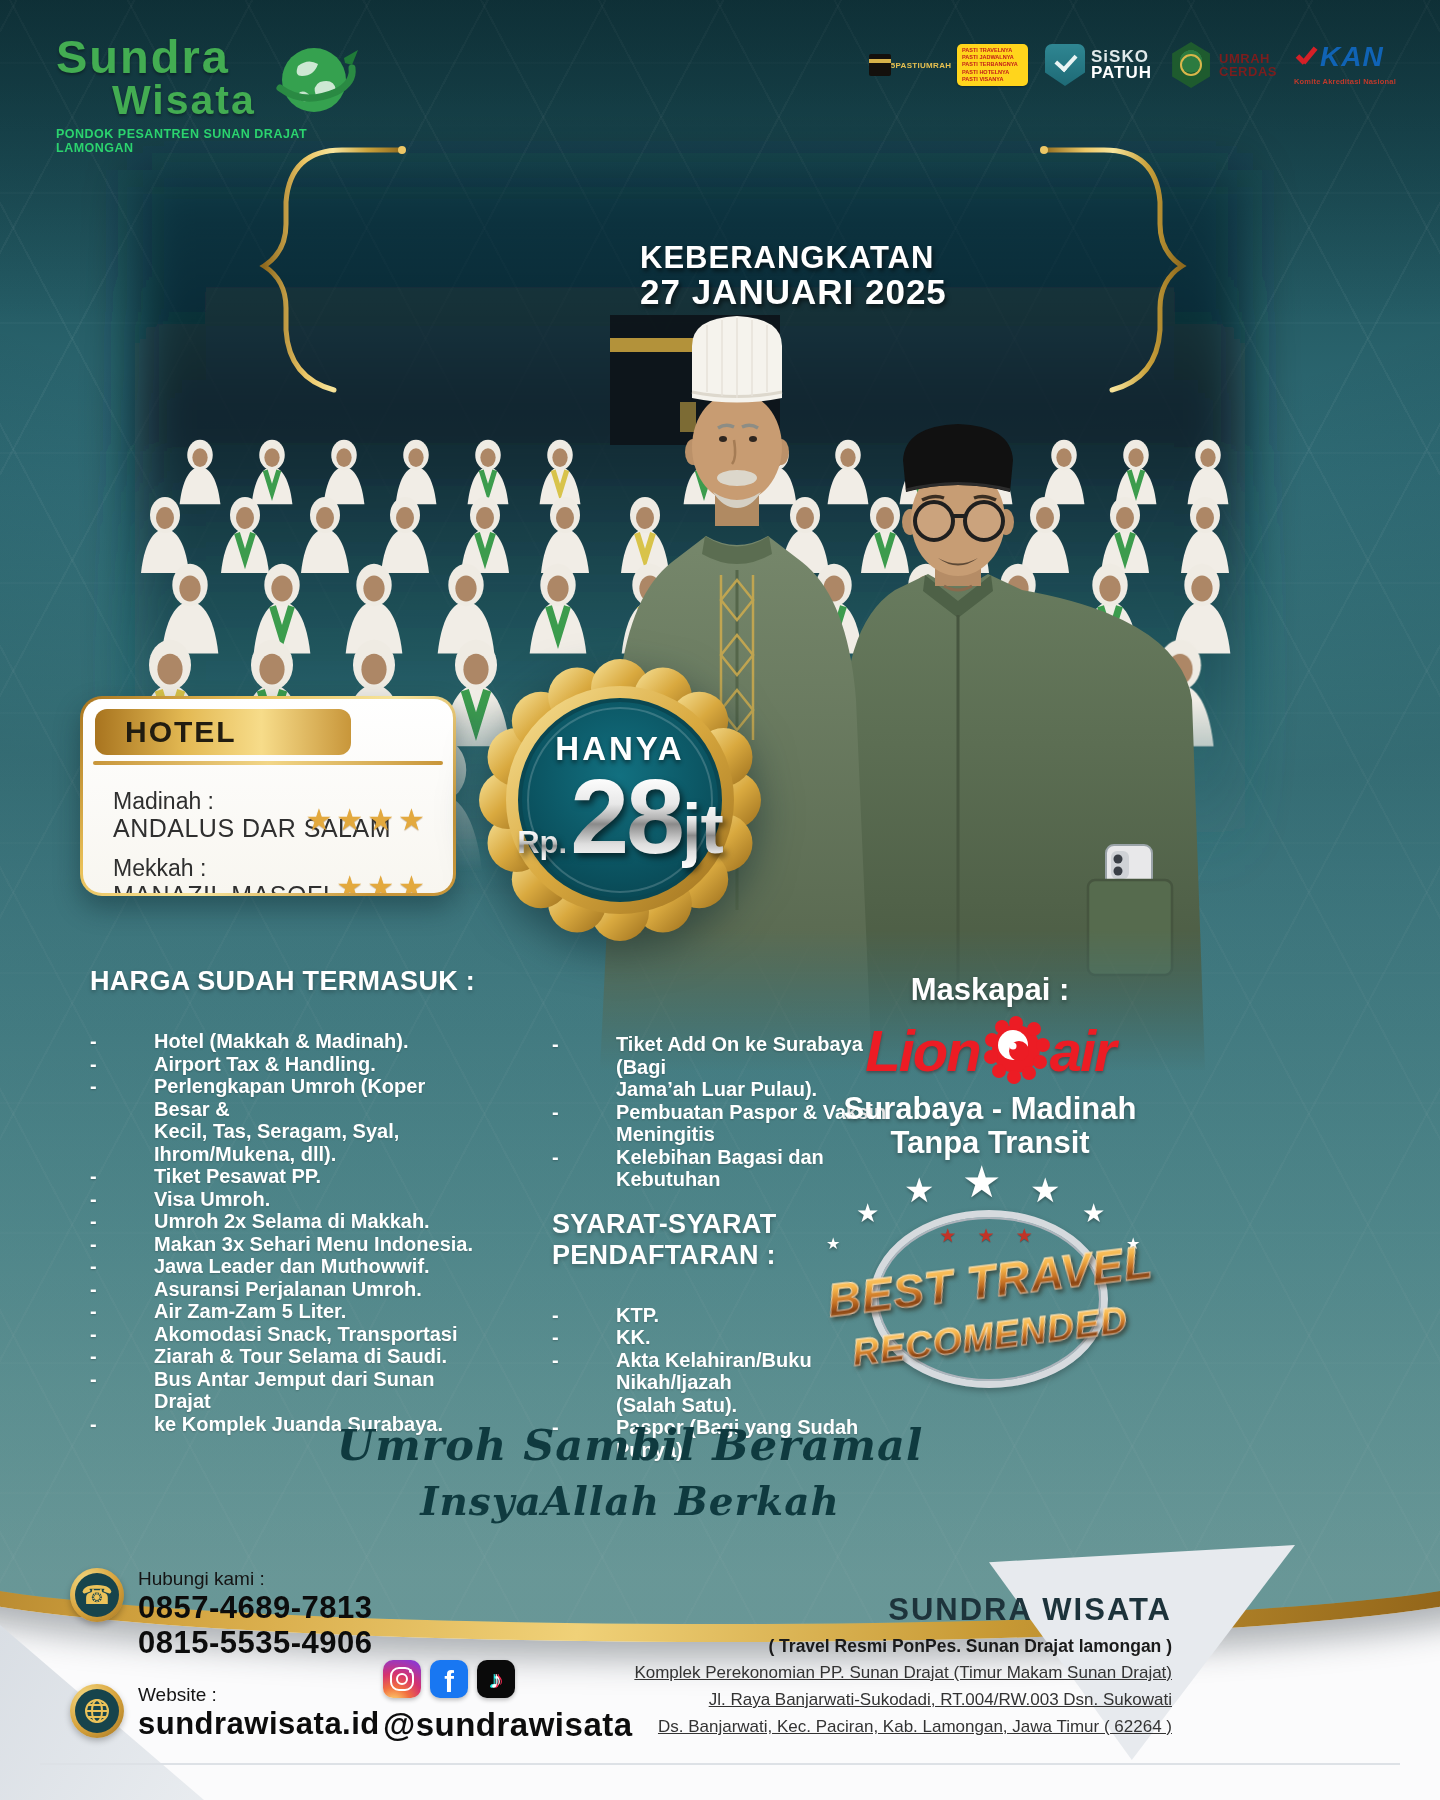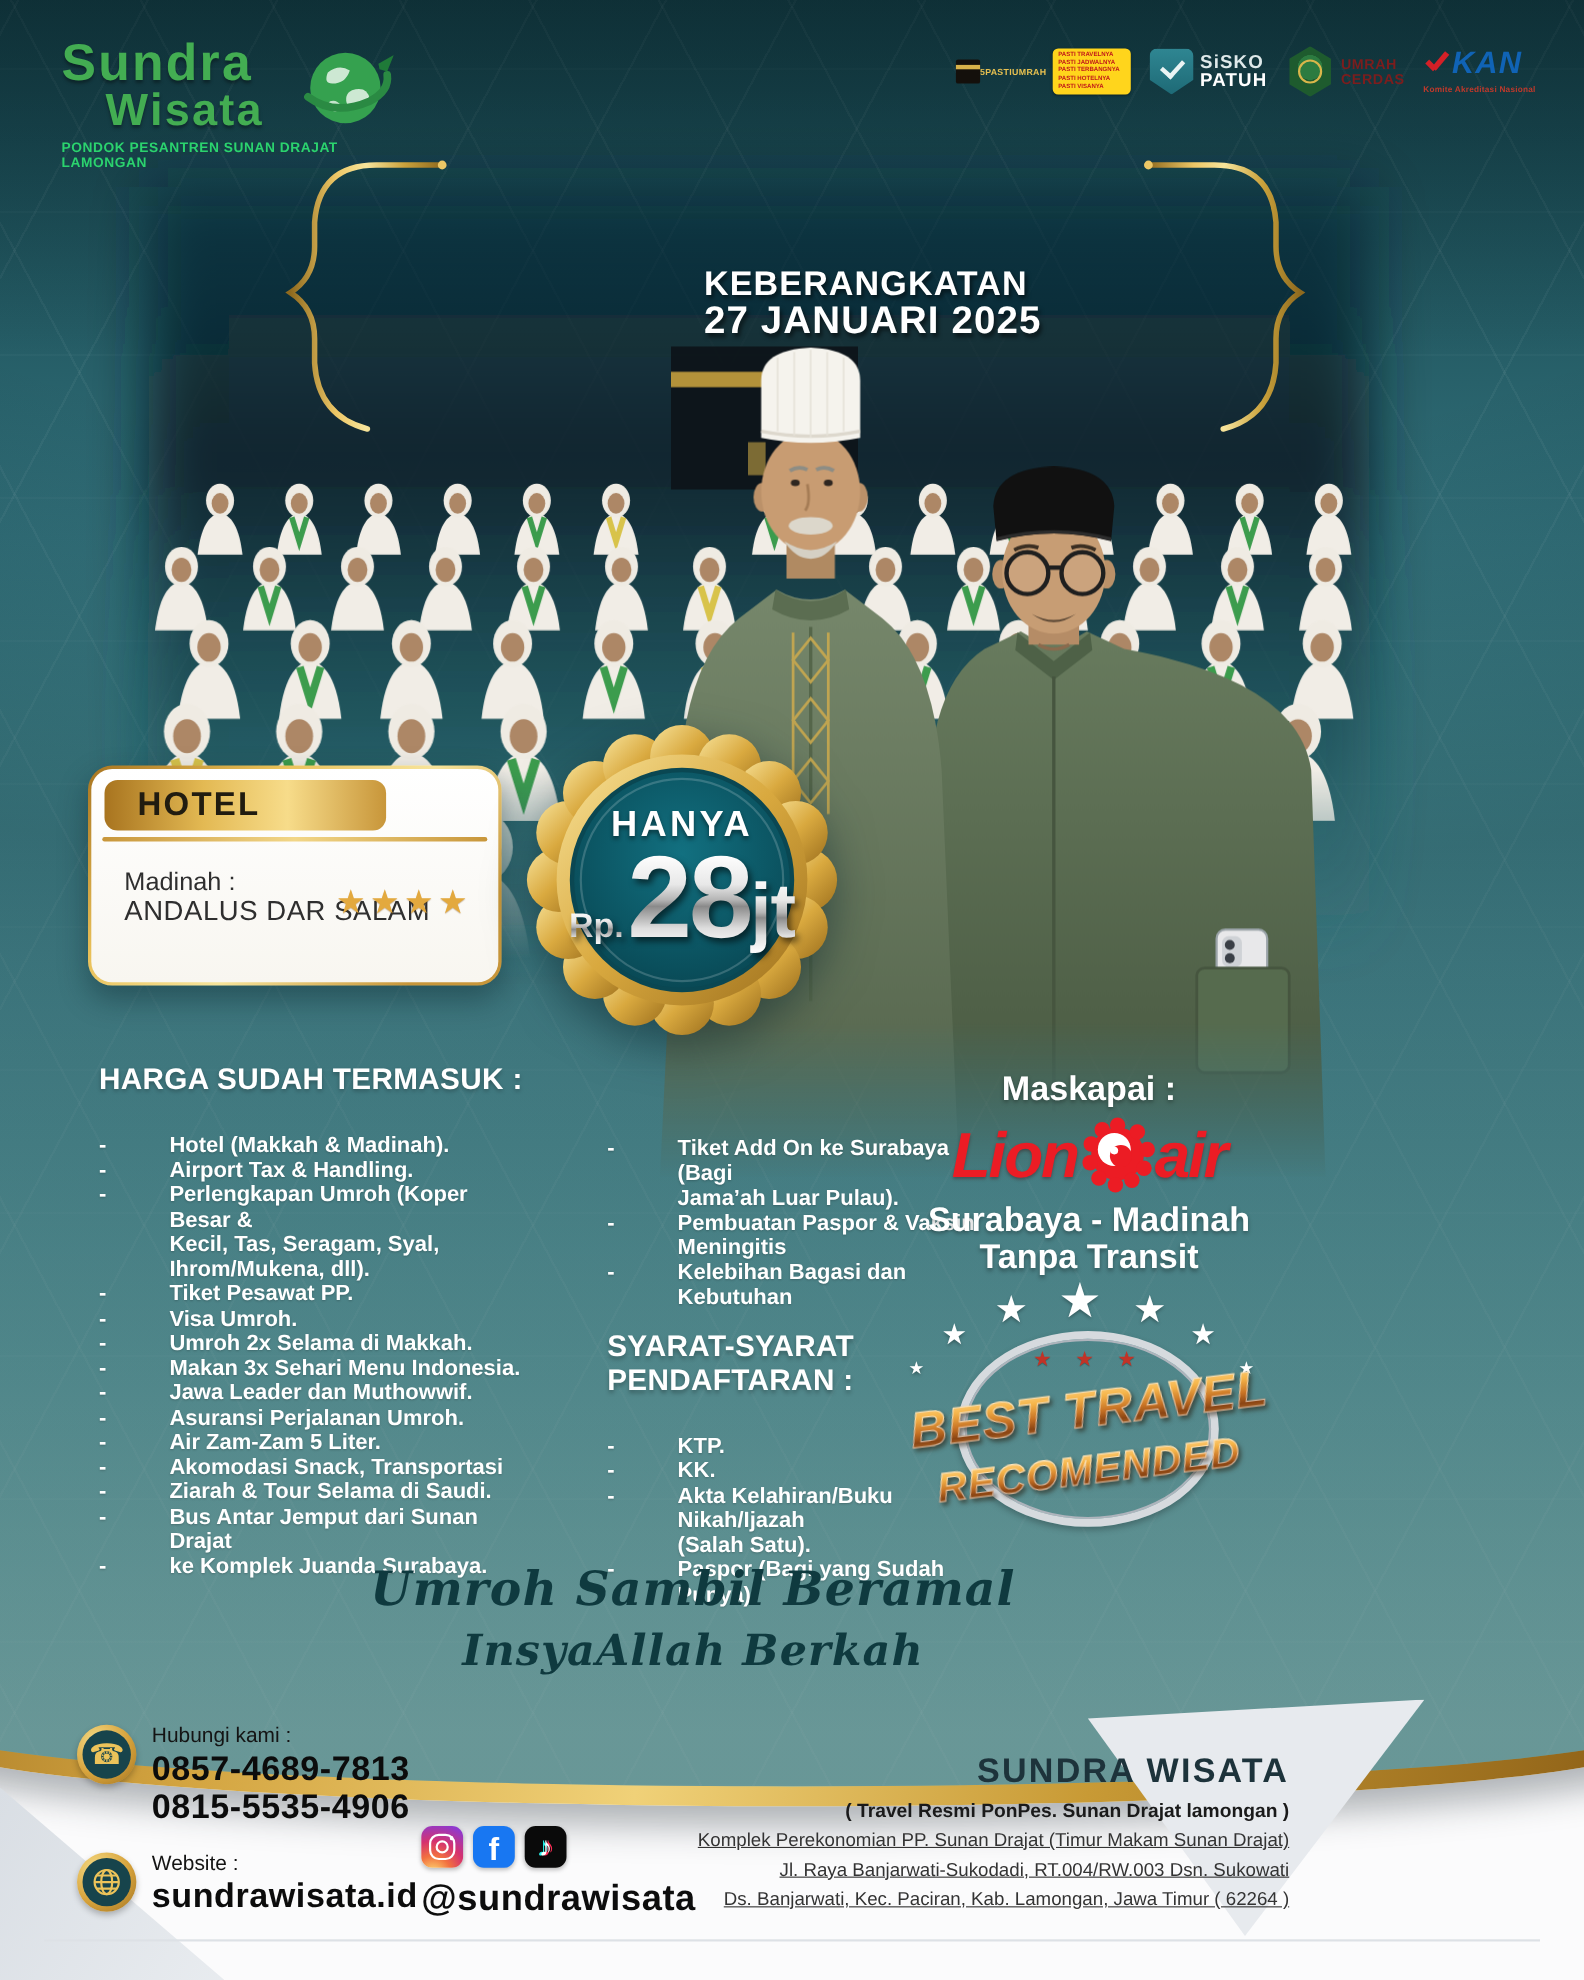--- a/index.html
+++ b/index.html
@@ -25,21 +25,21 @@
                radial-gradient(120% 50% at 50% 0%,rgba(0,0,0,0) 55%,rgba(4,22,28,.25) 100%);}
 
   
   .photo-svg{position:absolute;left:0;top:0;z-index:3;}
   .frame-svg{position:absolute;left:0;top:0;z-index:4;pointer-events:none;}
 
   
   .brandlogo{position:absolute;left:56px;top:34px;width:310px;z-index:7;color:#43ad52;}
   .brand1{font-size:47px;font-weight:700;letter-spacing:2px;line-height:46px;
           text-shadow:0 2px 3px rgba(0,0,0,.35);}
-  .brand2{font-size:41px;font-weight:700;letter-spacing:2px;line-height:40px;margin-left:40px;
+  .brand2{font-size:41px;font-weight:700;letter-spacing:2px;line-height:40px;margin-left:56px;
           text-shadow:0 2px 3px rgba(0,0,0,.35);}
   .brandtag{margin-top:7px;font-size:12.5px;font-weight:700;letter-spacing:.5px;color:#2bd36e;}
   .globe-wrap{position:absolute;right:8px;top:2px;}
 
   
   .certs{position:absolute;right:44px;top:42px;z-index:7;display:flex;gap:17px;align-items:center;}
   .cert{display:flex;align-items:center;gap:6px;}
   .pasti-left{display:flex;flex-direction:row;align-items:center;}
   .kaaba{width:22px;height:22px;background:#14100c;border-radius:2px;position:relative;}
   .kaaba:after{content:"";position:absolute;left:0;right:0;top:5px;height:4px;background:#d8b24a;}
@@ -454,20 +454,25 @@
   <div class="hotel-card">
     <div class="hotel-in">
       <div class="hotel-tab">HOTEL</div>
       <div class="hotel-rule"></div>
       <div class="hotel-rows">
         <div class="hrow">
           <div class="hcity">Madinah :</div>
           <div class="hname">ANDALUS DAR SALAM</div>
           <div class="hstars">★★★★</div>
         </div>
+        <div class="hrow">
+          <div class="hcity">Mekkah :</div>
+          <div class="hname">MANAZIL MASOFI</div>
+          <div class="hstars">★★★</div>
+        </div>
       </div>
     </div>
   </div>
 
   <div class="price-badge">
     <svg width="300" height="300" viewBox="0 0 300 300">
       <defs>
         <linearGradient id="gradGold" x1="0" y1="0" x2="1" y2="1">
           <stop offset="0" stop-color="#f8e39a"></stop>
             <stop offset=".5" stop-color="#d9a93f"></stop>

